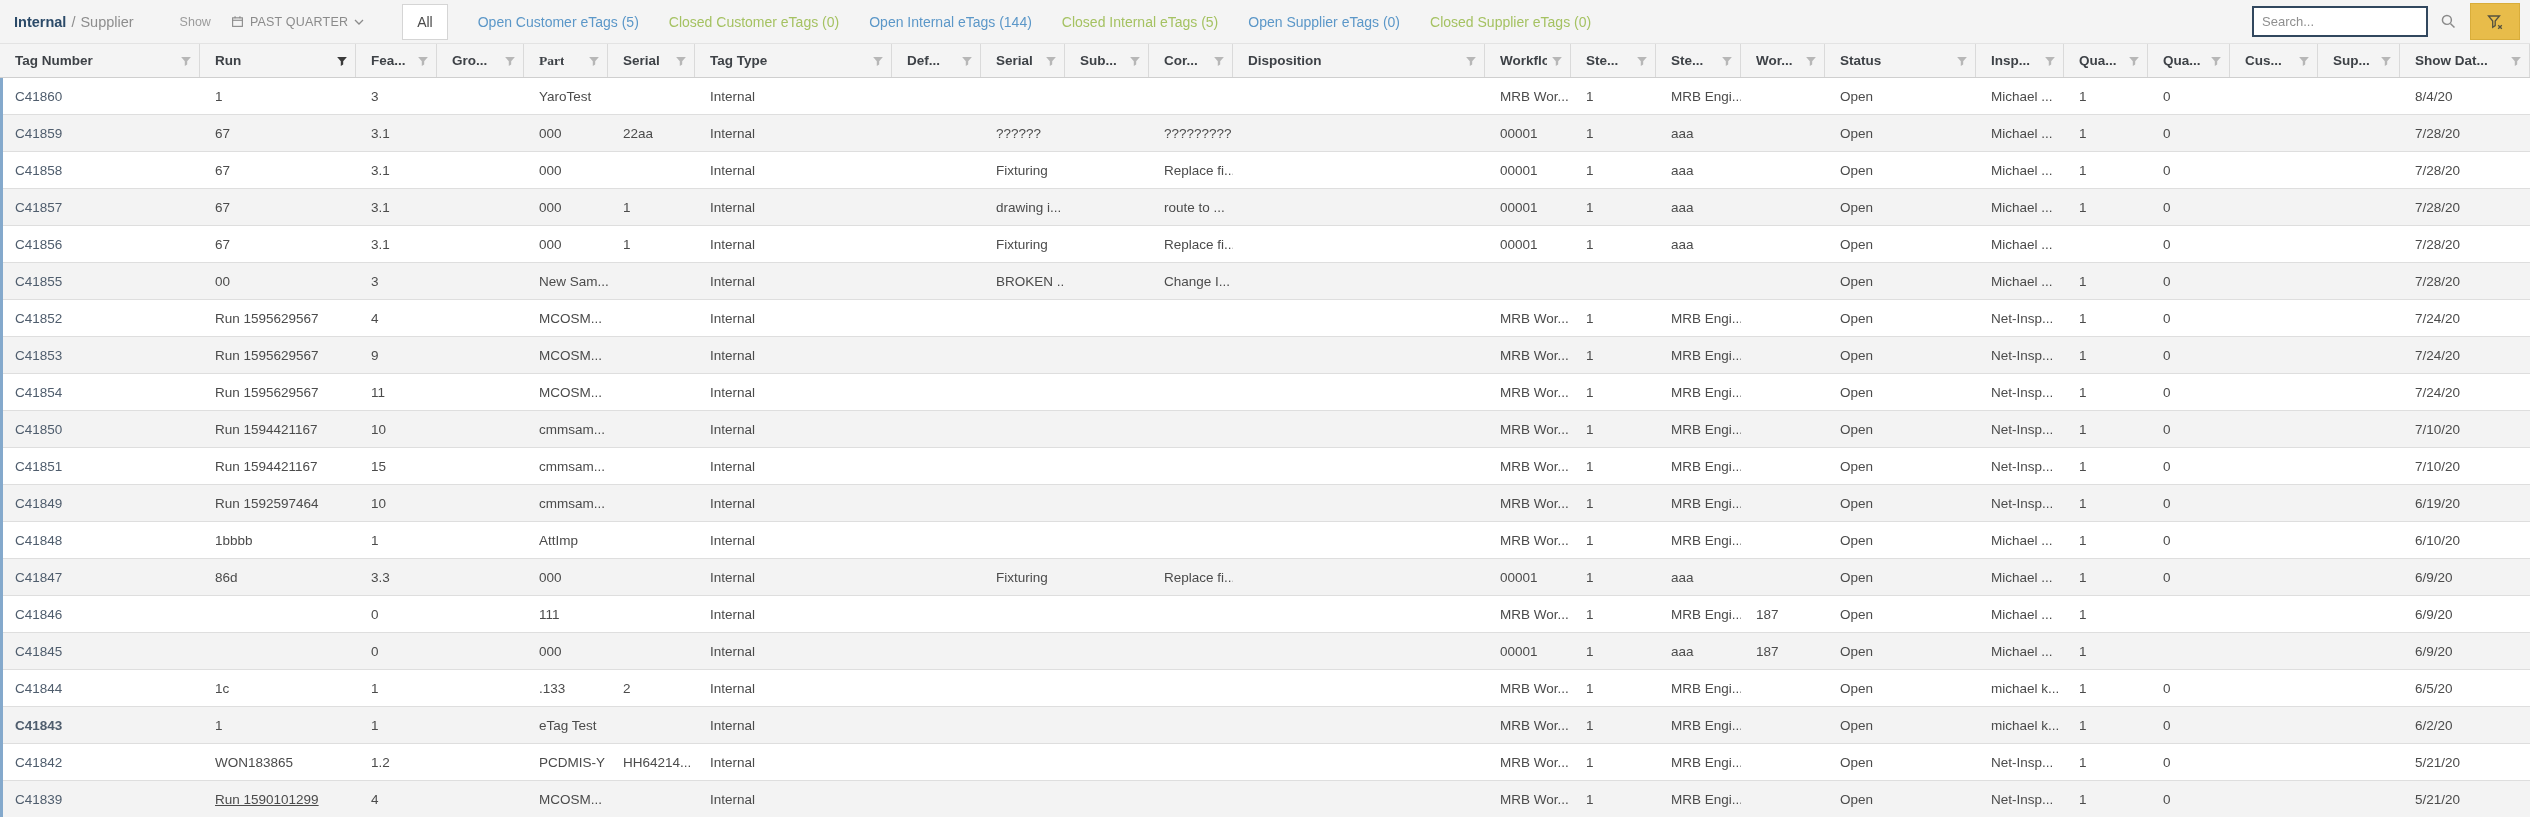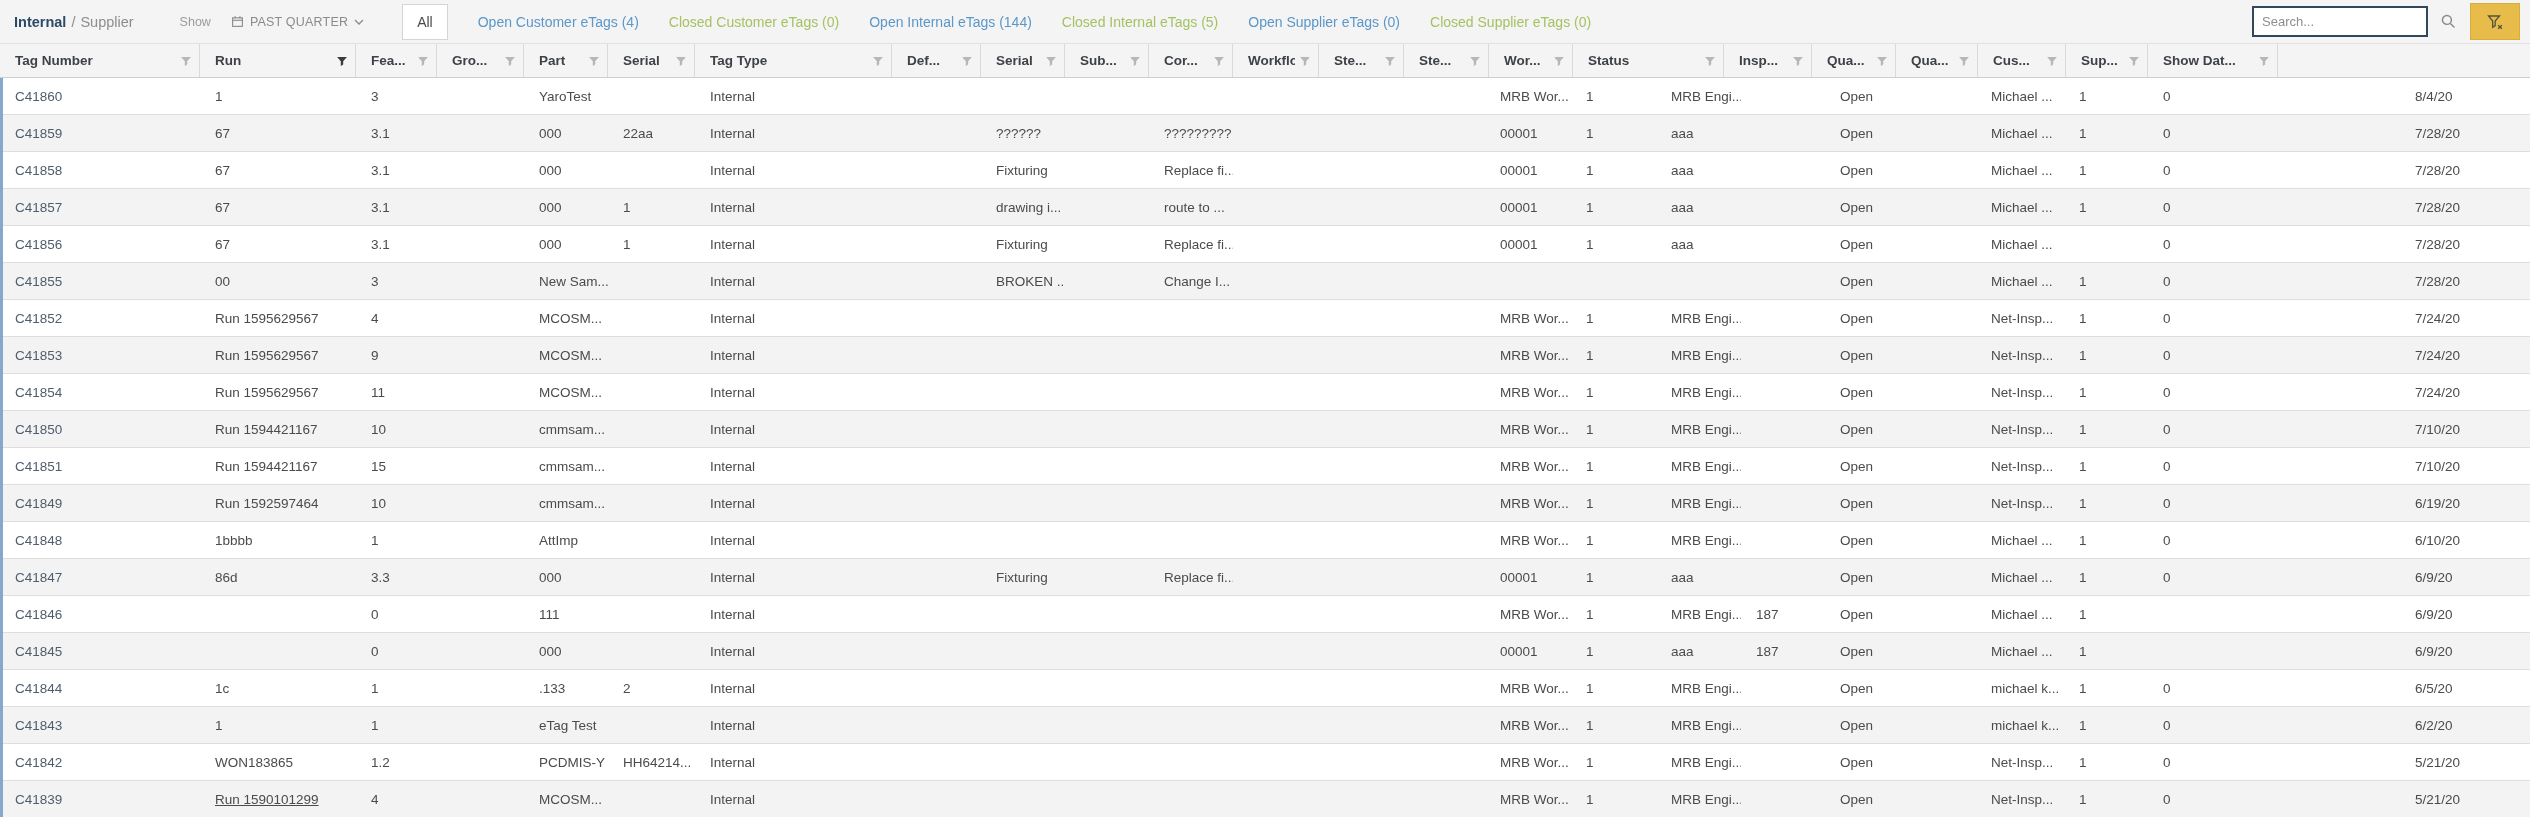--- a/index.html
+++ b/index.html
@@ -103,21 +103,21 @@
       <span>PAST QUARTER</span>
       <span style="display:flex;">
         <svg width="10" height="6" viewBox="0 0 10 6" fill="none" stroke="currentColor" stroke-width="1.3">
           <path d="M1 1l4 4 4-4"></path>
         </svg>
       </span>
     </div>
 
     <div class="tabs" id="tabs">
         <div class="tab tab-all">All</div>
-        <div class="tab tab-blue">Open Customer eTags (4)</div>
+        <div class="tab tab-blue">Open Customer eTags (5)</div>
         <div class="tab tab-green">Closed Customer eTags (0)</div>
         <div class="tab tab-blue">Open Internal eTags (144)</div>
         <div class="tab tab-green">Closed Internal eTags (5)</div>
         <div class="tab tab-blue">Open Supplier eTags (0)</div>
         <div class="tab tab-green">Closed Supplier eTags (0)</div>
       </div>
 
     <div class="spacer"></div>
 
     <input class="search-input" type="text" placeholder="Search..." style="">
@@ -168,21 +168,21 @@
           </span>
         </div>
         <div class="hcell" style="width: 87px;">
           <span class="hlabel">Gro...</span>
           <span class="funnel">
             <svg width="12" height="12" viewBox="0 0 16 16">
               <path d="M1.5 2.5h13L9.6 8.2v4.4l-3.2 2V8.2z" fill="currentColor"></path>
             </svg>
           </span>
         </div>
-        <div class="hcell" style="width: 84px;">
+        <div class="hcell" style="width: 84px; font-family: Liberation Serif, serif;">
           <span class="hlabel">Part</span>
           <span class="funnel">
             <svg width="12" height="12" viewBox="0 0 16 16">
               <path d="M1.5 2.5h13L9.6 8.2v4.4l-3.2 2V8.2z" fill="currentColor"></path>
             </svg>
           </span>
         </div>
         <div class="hcell" style="width: 87px;">
           <span class="hlabel">Serial</span>
           <span class="funnel">
@@ -218,20 +218,28 @@
         <div class="hcell" style="width: 84px;">
           <span class="hlabel">Sub...</span>
           <span class="funnel">
             <svg width="12" height="12" viewBox="0 0 16 16">
               <path d="M1.5 2.5h13L9.6 8.2v4.4l-3.2 2V8.2z" fill="currentColor"></path>
             </svg>
           </span>
         </div>
         <div class="hcell" style="width: 84px;">
           <span class="hlabel">Cor...</span>
+          <span class="funnel">
+            <svg width="12" height="12" viewBox="0 0 16 16">
+              <path d="M1.5 2.5h13L9.6 8.2v4.4l-3.2 2V8.2z" fill="currentColor"></path>
+            </svg>
+          </span>
+        </div>
+        <div class="hcell" style="width: 252px;">
+          <span class="hlabel">Disposition</span>
           <span class="funnel">
             <svg width="12" height="12" viewBox="0 0 16 16">
               <path d="M1.5 2.5h13L9.6 8.2v4.4l-3.2 2V8.2z" fill="currentColor"></path>
             </svg>
           </span>
         </div>
         <div class="hcell" style="width: 86px;">
           <span class="hlabel">Workflow</span>
           <span class="funnel">
             <svg width="12" height="12" viewBox="0 0 16 16">
@@ -741,21 +749,21 @@
           <div class="cell cell-wor" style="width: 84px;"></div>
           <div class="cell cell-status" style="width: 151px;">Open</div>
           <div class="cell cell-insp" style="width: 88px;">michael k...</div>
           <div class="cell cell-qua1" style="width: 84px;">1</div>
           <div class="cell cell-qua2" style="width: 82px;">0</div>
           <div class="cell cell-cus" style="width: 88px;"></div>
           <div class="cell cell-sup" style="width: 82px;"></div>
           <div class="cell cell-openDate" style="width: 130px;">6/5/20</div>
         </div>
         <div class="row alt">
-          <div class="cell cell-tag" style="width: 200px;">C41843</div>
+          <div class="cell cell-tag" style="width: 200px; font-weight: bold;">C41843</div>
           <div class="cell cell-run" style="width: 156px;">1</div>
           <div class="cell cell-fea" style="width: 81px;">1</div>
           <div class="cell cell-gro" style="width: 87px;"></div>
           <div class="cell cell-part" style="width: 84px;">eTag Test</div>
           <div class="cell cell-serial" style="width: 87px;"></div>
           <div class="cell cell-tagType" style="width: 197px;">Internal</div>
           <div class="cell cell-def" style="width: 89px;"></div>
           <div class="cell cell-cause" style="width: 84px;"></div>
           <div class="cell cell-sub" style="width: 84px;"></div>
           <div class="cell cell-cor" style="width: 84px;"></div>

